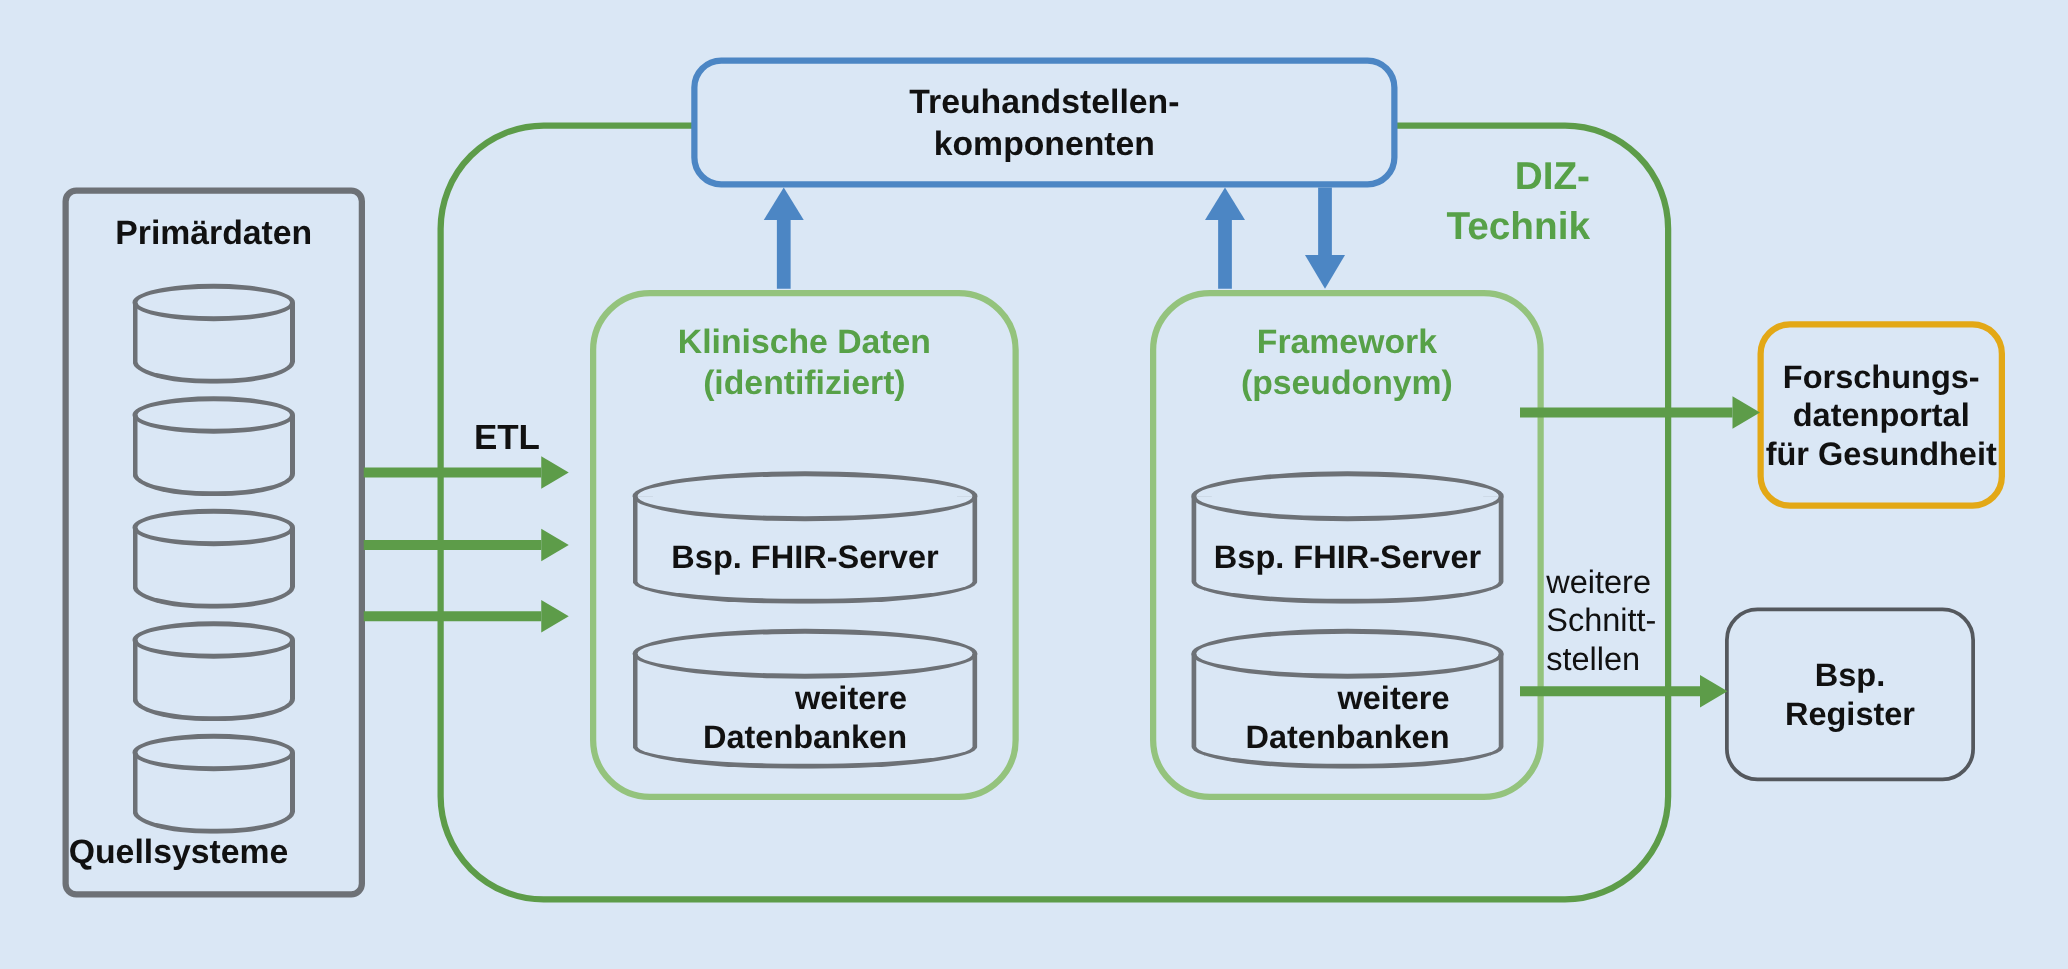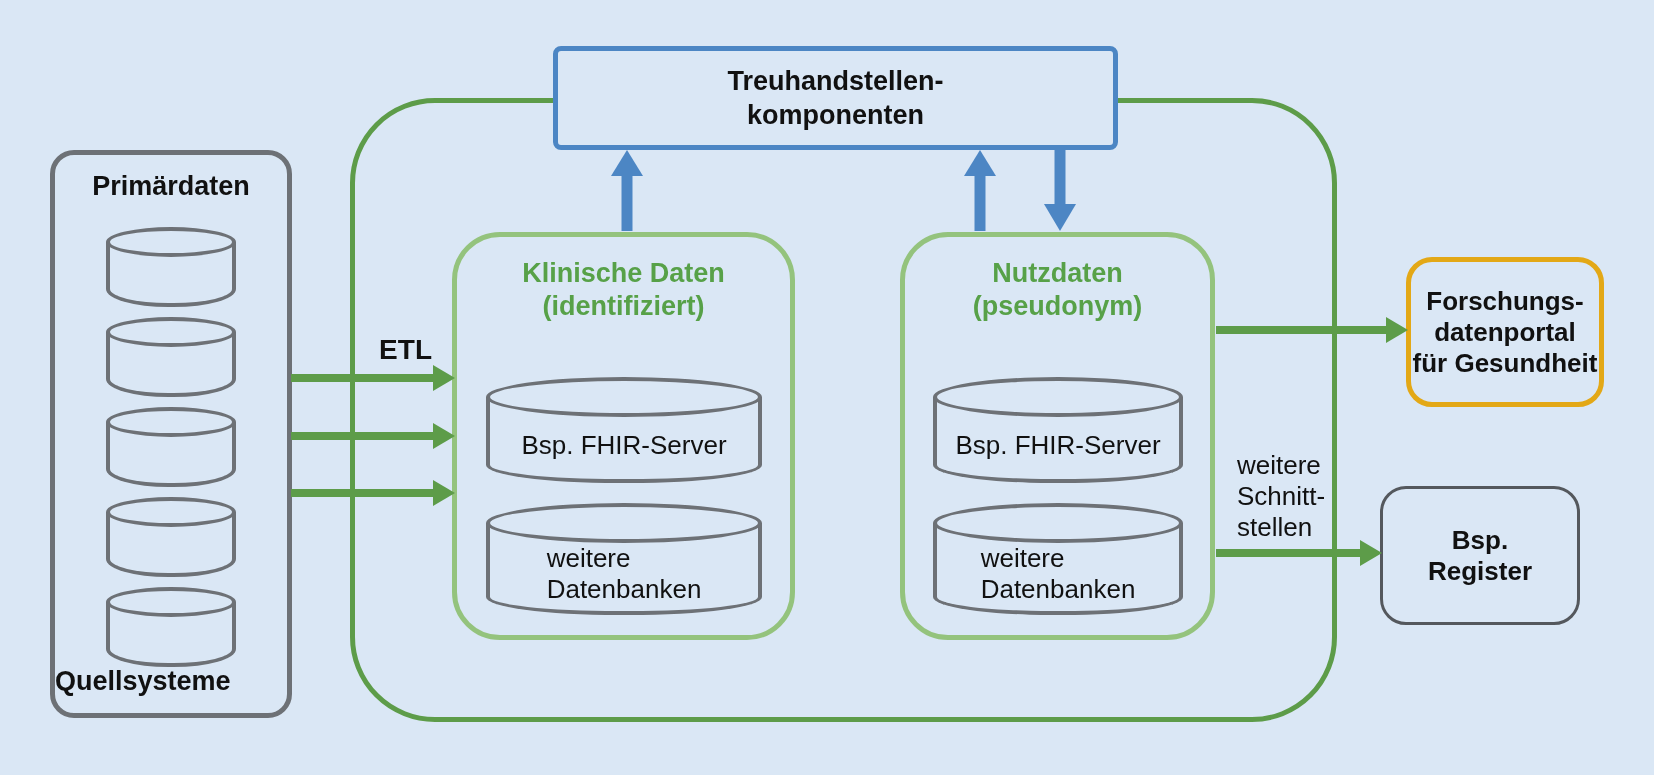--- a/index.html
+++ b/index.html
@@ -15,43 +15,43 @@
   }
   *{margin:0;padding:0;box-sizing:border-box;}
   html,body{background:var(--bg);}
   body{font-family:"Liberation Sans", sans-serif;color:var(--ink);}
   .canvas{position:relative;width:1654px;height:775px;background:var(--bg);overflow:hidden;}
 
   .box{position:absolute;}
   .pre{white-space:pre-line;}
 
   
-  .source-box{left:50px;top:150px;width:242px;height:568px;border:5px solid var(--gray);border-radius:24px;}
+  .source-box{left:50px;top:150px;width:242px;height:568px;border:5px solid var(--gray);border-radius:11px;}
   .source-title{position:absolute;left:0;top:16px;width:100%;text-align:center;font-weight:bold;font-size:27px;}
   .source-footer{position:absolute;left:0;bottom:16px;width:100%;text-align:left;font-weight:bold;font-size:27px;}
 
   
   .cyl{position:absolute;}
   .cyl .cyl-top{position:absolute;left:0;right:0;top:0;height:30px;border:4px solid var(--gray);border-radius:50%;}
   .cyl .cyl-body{position:absolute;left:0;right:0;top:15px;bottom:0;border:4px solid var(--gray);border-top:none;border-radius:0 0 48% 48% / 0 0 18px 18px;}
   .cyl-big .cyl-top{height:40px;}
   .cyl-big .cyl-body{top:20px;}
-  .cyl-label{position:absolute;left:0;right:0;top:36px;bottom:6px;display:flex;align-items:center;justify-content:center;text-align:left;font-size:26px;line-height:31px;z-index:2;}
+  .cyl-label{position:absolute;left:0;right:0;top:36px;bottom:6px;display:flex;align-items:center;justify-content:center;text-align:right;font-size:26px;line-height:31px;z-index:2;font-weight:bold;}
 
   .small-cyl{left:51px;width:130px;height:80px;}
 
   
   .diz-box{left:350px;top:98px;width:987px;height:624px;border:5px solid var(--green-dark);border-radius:85px;}
   .diz-label{position:absolute;left:1100px;top:121px;width:172px;text-align:right;font-weight:bold;font-size:31px;line-height:40px;color:var(--green-text);}
 
   
-  .trust-box{left:553px;top:46px;width:565px;height:104px;border:5px solid var(--blue);border-radius:8px;background:var(--bg);display:flex;align-items:center;justify-content:center;text-align:center;font-weight:bold;font-size:27px;line-height:34px;}
+  .trust-box{left:553px;top:46px;width:565px;height:104px;border:5px solid var(--blue);border-radius:24px;background:var(--bg);display:flex;align-items:center;justify-content:center;text-align:center;font-weight:bold;font-size:27px;line-height:34px;}
 
   
-  .inner-box{border:5px solid var(--green-light);border-radius:48px;}
+  .inner-box{border:5px solid var(--green-light);border-radius:48px;margin-left:20px;}
   .clinical-box{left:452px;top:232px;width:343px;height:408px;}
   .usage-box{left:900px;top:232px;width:315px;height:408px;}
   .inner-title{position:absolute;left:0;top:20px;width:100%;text-align:center;font-weight:bold;font-size:27px;line-height:33px;color:var(--green-text);}
 
   
   .portal-box{left:1406px;top:257px;width:198px;height:150px;border:5px solid var(--yellow);border-radius:26px;background:var(--bg);display:flex;align-items:center;justify-content:center;text-align:center;font-weight:bold;font-size:26px;line-height:31px;}
   .register-box{left:1380px;top:486px;width:200px;height:139px;border:3px solid var(--gray-dark);border-radius:26px;background:var(--bg);display:flex;align-items:center;justify-content:center;text-align:center;font-weight:bold;font-size:26px;line-height:31px;}
 
   
   .etl-label{position:absolute;left:356px;top:334px;width:76px;text-align:right;font-weight:bold;font-size:28px;}
@@ -59,20 +59,22 @@
   .if-label{position:absolute;left:1237px;top:450px;font-size:26px;line-height:31px;}
 
   .arrow-layer{position:absolute;left:0;top:0;width:1654px;height:775px;z-index:10;pointer-events:none;}
 </style>
 </head>
 <body>
 
 <div class="canvas">
 
   <div class="box diz-box"></div>
+  <div class="diz-label pre">DIZ-
+Technik</div>
 
   <div class="box source-box">
     <div class="source-title">Primärdaten</div>
     <div class="cyl small-cyl" style="top:72px;">
       <div class="cyl-top"></div>
       <div class="cyl-body"></div>
     </div>
     <div class="cyl small-cyl" style="top:162px;">
       <div class="cyl-top"></div>
       <div class="cyl-body"></div>
@@ -107,21 +109,21 @@
     </div>
     <div class="cyl cyl-big" style="left:29px;top:266px;width:276px;height:112px;">
       <div class="cyl-top"></div>
       <div class="cyl-body"></div>
       <div class="cyl-label pre">weitere
 Datenbanken</div>
     </div>
   </div>
 
   <div class="box inner-box usage-box">
-    <div class="inner-title pre">Nutzdaten
+    <div class="inner-title pre">Framework
 (pseudonym)</div>
     <div class="cyl cyl-big" style="left:28px;top:140px;width:250px;height:106px;">
       <div class="cyl-top"></div>
       <div class="cyl-body"></div>
       <div class="cyl-label">Bsp. FHIR-Server</div>
     </div>
     <div class="cyl cyl-big" style="left:28px;top:266px;width:250px;height:112px;">
       <div class="cyl-top"></div>
       <div class="cyl-body"></div>
       <div class="cyl-label pre">weitere

